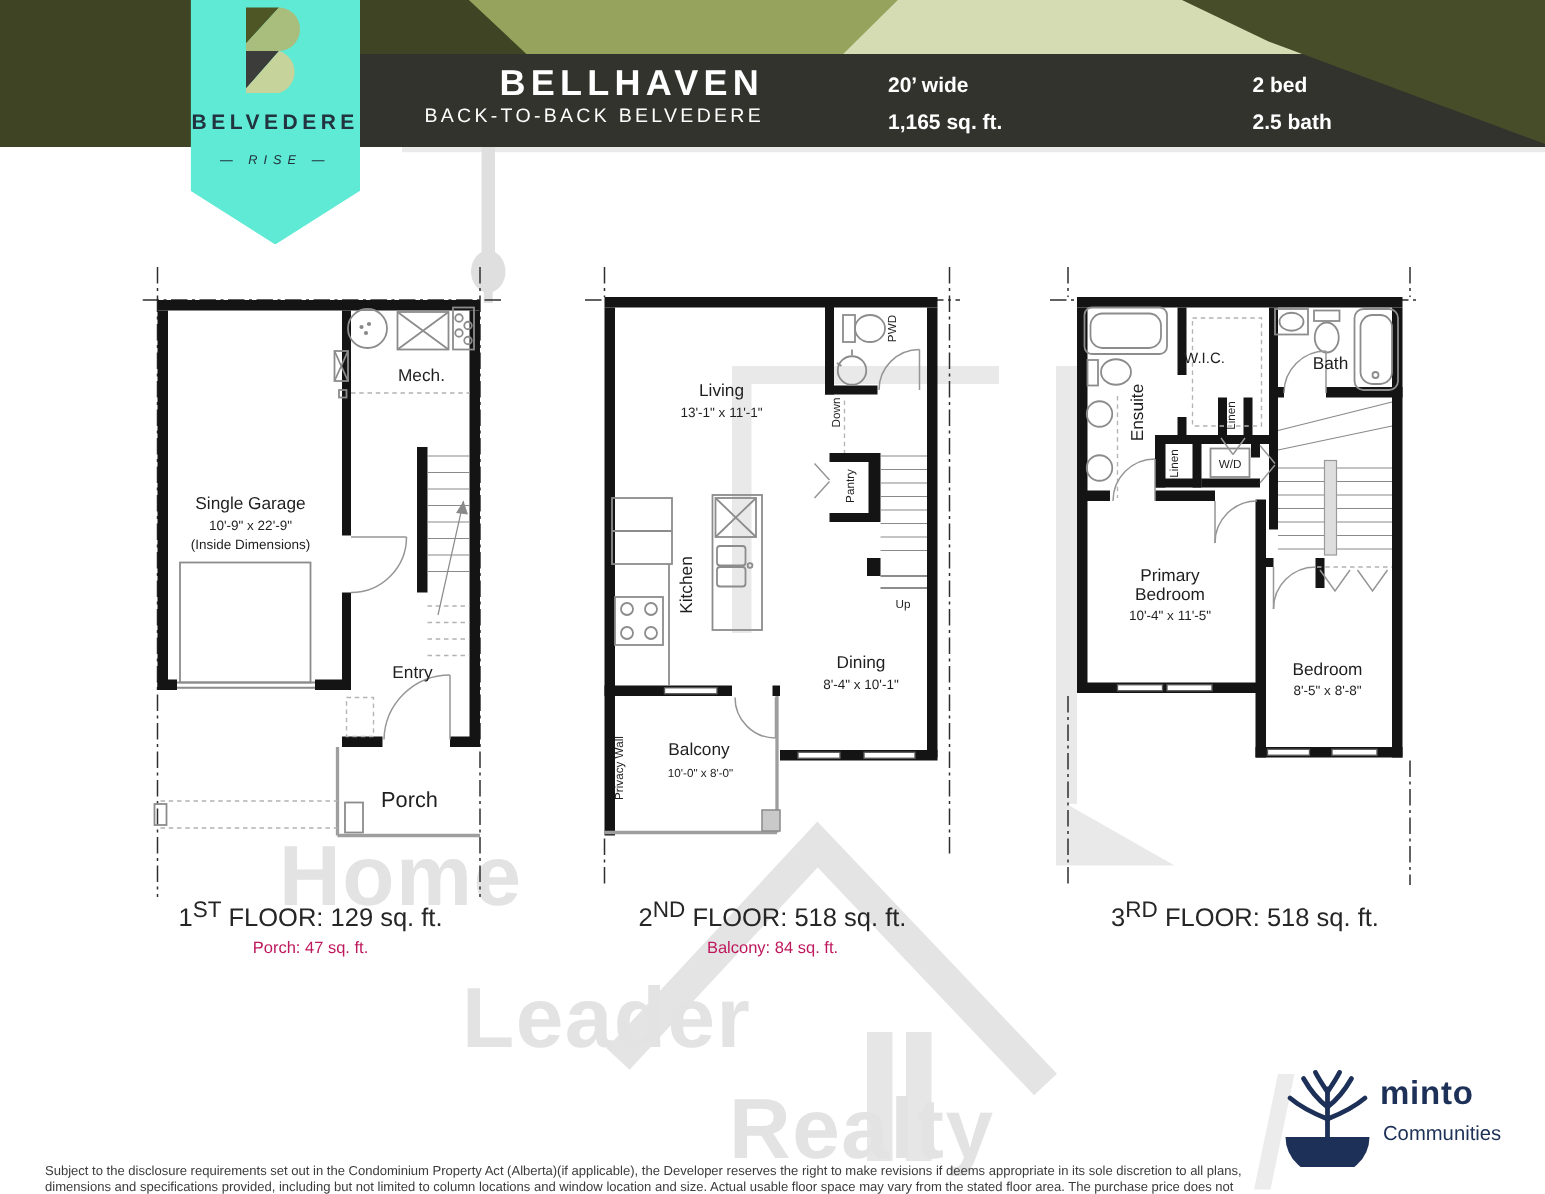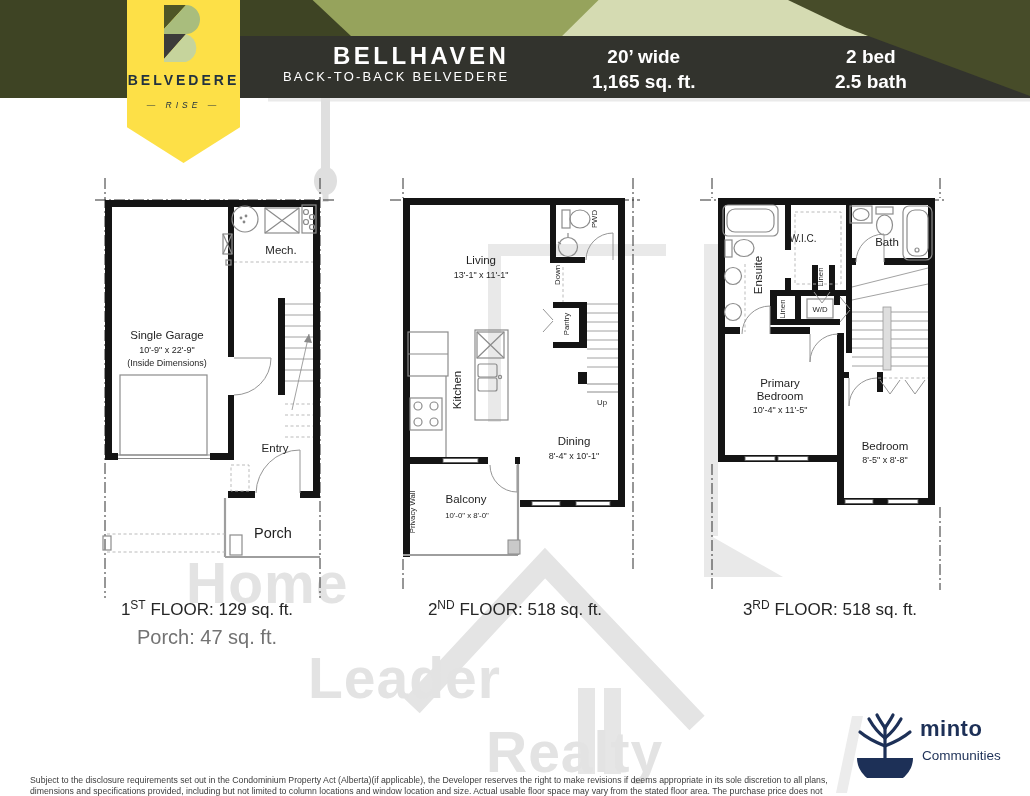--- a/index.html
+++ b/index.html
@@ -15,24 +15,24 @@
   .hdr-olive-diag{position:absolute;left:133px;top:0;width:219px;height:37px;background:#3e4424;
         clip-path:polygon(0 0,82% 0,100% 100%,0 100%);}
   .hdr-sage{position:absolute;left:558px;top:0;width:312px;height:37px;background:#d5dbb2;
         clip-path:polygon(13% 0,75% 0,100% 100%,1% 100%);}
   .hdr-charcoal{position:absolute;left:240px;top:36px;width:790px;height:62px;background:#32332d;}
   .hdr-olive-right{position:absolute;left:788px;top:0;width:242px;height:96px;background:#474c29;
         clip-path:polygon(0 0,100% 0,100% 100%,24% 29%);}
   .hdr-title-block{position:absolute;left:283px;top:43px;color:#fff;}
   .hdr-title{font-size:24px;font-weight:bold;letter-spacing:3.5px;line-height:25px;text-align:right;}
   .hdr-subtitle{font-size:13px;letter-spacing:2.2px;line-height:15px;margin-top:1px;}
-  .hdr-stats{position:absolute;top:44px;color:#fff;font-size:19px;font-weight:bold;line-height:25px;text-align:center;}
+  .hdr-stats{position:absolute;top:44px;color:#fff;font-size:14px;font-weight:bold;line-height:25px;}
   #stat-col-1{left:592px;} #stat-col-2{left:835px;}
   
-  .shield{position:absolute;left:127px;top:0;width:113px;height:163px;background:#fde047;
+  .shield{position:absolute;left:127px;top:0;width:113px;height:163px;background:#5eead4;
         clip-path:polygon(0 0,100% 0,100% 78%,50% 100%,0 78%);text-align:center;}
   .brand-name{font-size:14px;font-weight:bold;letter-spacing:3px;color:#22323f;margin-top:2px;}
   .brand-sub{font-size:8.5px;letter-spacing:4px;color:#22323f;margin-top:12px;font-style:italic;}
   
   .plan{position:absolute;z-index:3;}
   .plan text{font-family:"Liberation Sans",sans-serif;fill:#1f1f1f;}
   .t12{font-size:11.5px;text-anchor:middle;}
   .t14{font-size:14.5px;text-anchor:middle;}
   .t9{font-size:9px;text-anchor:middle;}
   .t8{font-size:7.8px;text-anchor:middle;}
@@ -40,22 +40,22 @@
   .wall{fill:#141414;}
   .fx{fill:none;stroke:#8c8c8c;stroke-width:1.2;}
   .fx2{fill:none;stroke:#9e9e9e;stroke-width:2.2;}
   .dd{fill:none;stroke:#2e2e2e;stroke-width:1;stroke-dasharray:11 3 2 3;}
   .dsh{fill:none;stroke:#b3b3b3;stroke-width:0.9;stroke-dasharray:3 2.5;}
   .tr{stroke:#8a8a8a;stroke-width:0.8;}
   .door{fill:none;stroke:#969696;stroke-width:1;}
   .win{fill:#ffffff;stroke:#5a5a5a;stroke-width:0.9;}
   
   .floor-label{position:absolute;z-index:4;width:250px;text-align:center;font-size:17px;color:#262626;}
-  .floor-label sup{font-size:12px;vertical-align:6px;margin-top:24px;}
-  .floor-sublabel{position:absolute;z-index:4;width:250px;text-align:center;font-size:20px;color:#737373;}
+  .floor-label sup{font-size:15px;vertical-align:6px;margin-top:24px;}
+  .floor-sublabel{position:absolute;z-index:4;width:250px;text-align:center;font-size:11px;color:#be185d;}
   
   #disclaimer{position:absolute;left:30px;top:727px;width:802px;z-index:4;
         font-size:8.7px;line-height:11.2px;color:#3c3c3c;margin-top:48px;}
   #minto{position:absolute;left:853px;top:712px;z-index:4;}
   .minto-name{position:absolute;left:67px;top:4px;font-size:22px;font-weight:bold;color:#1d3057;letter-spacing:0.5px;}
   .minto-tag{position:absolute;left:69px;top:36px;font-size:13.5px;color:#1d3057;}
 </style>
 </head>
 <body>
 
@@ -376,20 +376,21 @@
     <text class="t12" x="80" y="228">Bedroom</text>
     <text class="t9" x="80" y="241">10'-4" x 11'-5"</text>
     <text class="t12" x="185" y="278">Bedroom</text>
     <text class="t9" x="185" y="291">8'-5" x 8'-8"</text>
   </svg>
 
   <div class="floor-label" style="left:82px;top:598px"><span>1</span><sup>ST</sup><span> FLOOR: 129 sq. ft.</span></div>
   <div class="floor-sublabel" style="left:82px;top:626px">Porch: 47 sq. ft.</div>
 
   <div class="floor-label" style="left:390px;top:598px"><span>2</span><sup>ND</sup><span> FLOOR: 518 sq. ft.</span></div>
+  <div class="floor-sublabel" style="left:390px;top:626px">Balcony: 84 sq. ft.</div>
 
   <div class="floor-label" style="left:705px;top:598px"><span>3</span><sup>RD</sup><span> FLOOR: 518 sq. ft.</span></div>
 
   <div id="disclaimer">Subject to the disclosure requirements set out in the Condominium Property Act (Alberta)(if applicable), the Developer reserves the right to make revisions if deems appropriate in its sole discretion to all plans, dimensions and specifications provided, including but not limited to column locations and window location and size. Actual usable floor space may vary from the stated floor area. The purchase price does not include any furniture. Renderings are artist's concepts only. This drawing contains information which is proprietary to and is the property of the Developer and may not be used, reproduced or disclosed in any manner other than in relation to the purchase of a condominium unit within this project without the permission of the Developer. E. &amp; O. E. October 2023. Pricing subject to change without notice.</div>
 
   <div id="minto">
     <svg width="64" height="66" viewBox="0 0 64 66">
       <path d="M4,46 A28,26 0 0 0 60,46 Z" fill="#1d3057"></path>
       <g stroke="#1d3057" stroke-width="3.2" stroke-linecap="round" fill="none">
         <path d="M32,46 V14"></path>

